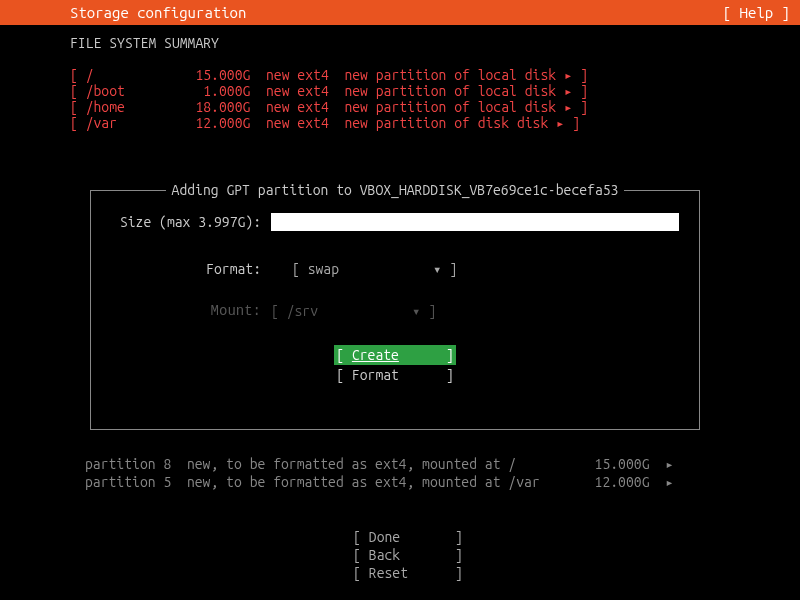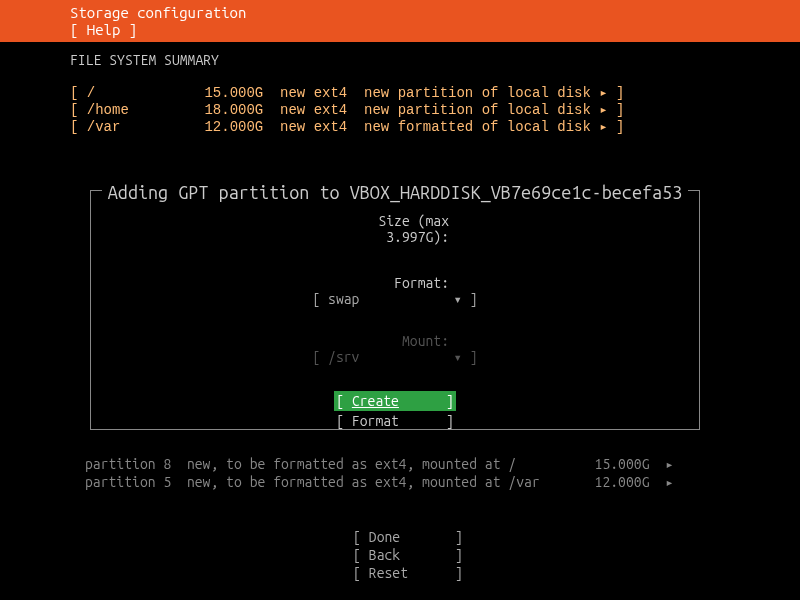--- a/index.html
+++ b/index.html
@@ -1,15 +1,15 @@
 <!DOCTYPE html>
 <html><head>
 <meta charset="utf-8">
 <style>
-  * { margin: 0; padding: 0; box-sizing: border-box; flex-direction: column; }
+  * { margin: 0; padding: 0; box-sizing: border-box; }
   body {
     width: 800px;
     height: 600px;
     background: #000;
     font-family: "Ubuntu Mono", "DejaVu Sans Mono", Consolas, monospace;
     font-size: 14px;
     color: #aaa;
     overflow: hidden;
     position: relative;
   }
@@ -19,53 +19,53 @@
     padding: 4px 10px 4px 70px;
     display: flex;
     justify-content: space-between;
     font-size: 15px;
   }
   .content {
     padding: 10px 10px 0 70px;
   }
   .summary-title { color: #ccc; margin-bottom: 16px; }
   .table-hdr { color: #888; white-space: pre; }
-  .row { color: #fdba74; white-space: pre; font-family: Liberation Mono, monospace; }
+  .row { color: #ef4444; white-space: pre; }
   .dialog {
     position: absolute;
     left: 90px;
     top: 190px;
     width: 610px;
     height: 240px;
     border: 1px solid #888;
     background: #000;
   }
   .dialog-title {
     position: absolute;
     top: -9px;
     left: 0;
     right: 0;
     text-align: center;
     color: #ccc;
-    font-size: 18px;
+    font-size: 14px;
   }
   .dialog-title span { background:#000; padding:0 6px; }
   .field-row {
     display: flex;
     align-items: center;
     padding: 0 20px;
     margin-top: 22px;
   }
   .field-label {
     width: 160px;
     text-align: right;
     color: #ccc;
-    padding-right: 26px;
+    padding-right: 10px;
   }
-  .field-label.dim { color: #555; }
+  .field-label.dim { color: #555; font-family: Liberation Mono, monospace; }
   .size-input {
     flex: 1;
     height: 18px;
     background: #fff;
   }
   .select-box {
     color: #aaa;
     white-space: pre;
   }
   .select-box.dim { color: #555; }
@@ -93,36 +93,37 @@
 
 <div class="header-bar">
   <span>Storage configuration</span>
   <span>[ Help ]</span>
 </div>
 
 <div class="content">
   <div class="summary-title">FILE SYSTEM SUMMARY</div>
   <div style="margin-top:6px;">
     <div class="row">[ /             15.000G  new ext4  new partition of local disk ▸ ]</div>
+    <div class="row">[ /boot          1.000G  new ext4  new partition of local disk ▸ ]</div>
     <div class="row">[ /home         18.000G  new ext4  new partition of local disk ▸ ]</div>
-    <div class="row">[ /var          12.000G  new ext4  new formatted of local disk ▸ ]</div>
+    <div class="row">[ /var          12.000G  new ext4  new partition of disk disk ▸ ]</div>
   </div>
 </div>
 
 <div class="dialog">
   <div class="dialog-title">
     <span>Adding GPT partition to VBOX_HARDDISK_VB7e69ce1c-becefa53</span>
   </div>
 
   <div class="field-row">
     <div class="field-label">Size (max 3.997G):</div>
     <div class="size-input"></div>
   </div>
 
-  <div class="field-row" style="margin-top:30px;">
+  <div class="field-row" style="margin-top:30px;gap:21px;">
     <div class="field-label">Format:</div>
     <div class="select-box">[ swap            ▾ ]</div>
   </div>
 
   <div class="field-row" style="margin-top:26px;">
     <div class="field-label dim">Mount:</div>
     <div class="select-box dim">[ /srv            ▾ ]</div>
   </div>
 
   <div class="dlg-buttons">

